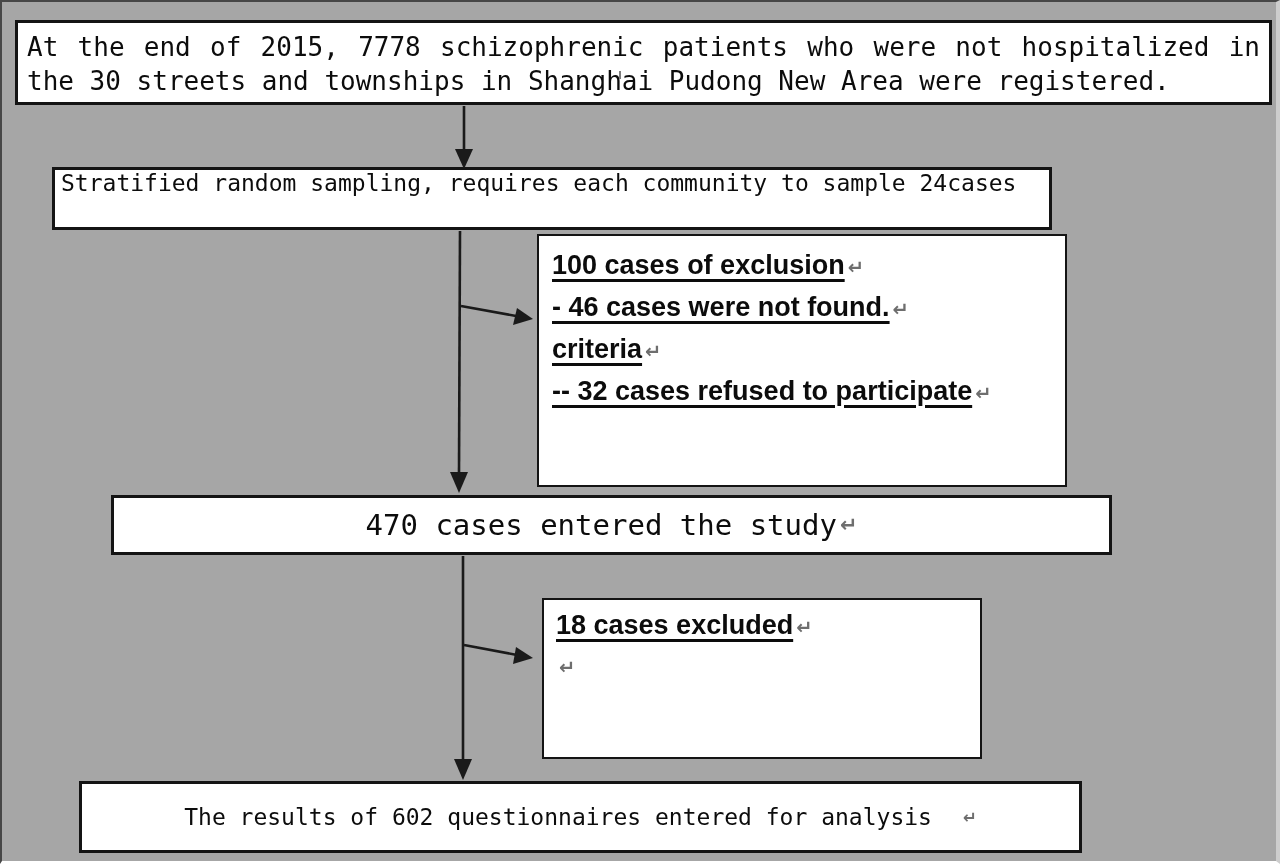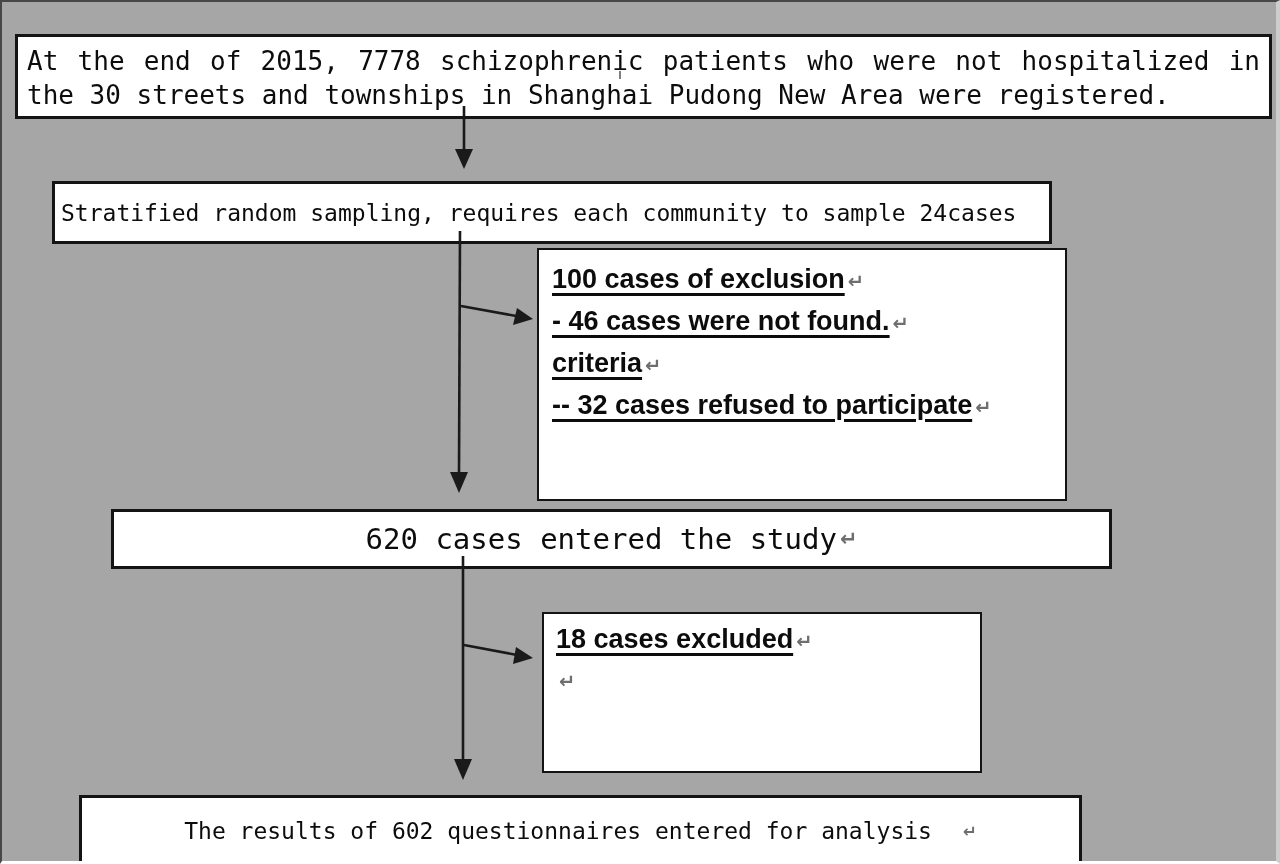--- a/index.html
+++ b/index.html
@@ -14,30 +14,29 @@
     border-bottom:3px solid #ffffff;
     overflow:hidden;
     font-family:"DejaVu Sans Mono","Liberation Mono",monospace;
     color:#0c0c0c;
   }
   .node {
     position:absolute;
     box-sizing:border-box;
     background:#ffffff;
     border:3px solid #141414;
-    margin-top:14px;
   }
   
   #box1 { left:13px; top:18px; width:1257px; height:85px; padding:7px 9px 0 9px;
           font-size:26px; line-height:34px; white-space:nowrap; }
   #box1 .l1 { text-align:justify; text-align-last:justify; white-space:normal; }
   #stray-mark { position:absolute; left:617px; top:69px; width:2px; height:8px; background:#7d7d7d; }
   
   #box2 { left:50px; top:165px; width:1000px; height:63px; font-size:23px;
-          display:flex; align-items:center; padding-left:6px; white-space:nowrap; }
+          display:flex; padding-left:6px; white-space:nowrap; }
   
   #excl1 { left:535px; top:232px; width:530px; height:253px; border-width:2px;
            padding:12px 13px 0 13px;
            font-family:"Liberation Sans","DejaVu Sans",sans-serif;
            font-weight:700; font-size:27px; }
   #excl1 .row { height:42px; line-height:34px; }
   
   #box620 { left:109px; top:493px; width:1001px; height:60px; font-size:29px;
             display:flex; align-items:center; justify-content:center; }
   
@@ -80,21 +79,21 @@
     </div>
     <div class="row">
       <span class="u">criteria</span><span class="ret">↵</span>
     </div>
     <div class="row">
       <span class="u">-- 32 cases refused to participate</span><span class="ret">↵</span>
     </div>
   </div>
 
   <div class="node" id="box620">
-    <span>620 cases entered the study</span>
+    <span>470 cases entered the study</span>
       <span class="ret">↵</span>
   </div>
 
   <div class="node" id="excl2">
     <div class="row">
       <span class="u">18 cases excluded</span><span class="ret">↵</span>
     </div>
     <div class="row">
       <span class="ret">↵</span>
     </div>

